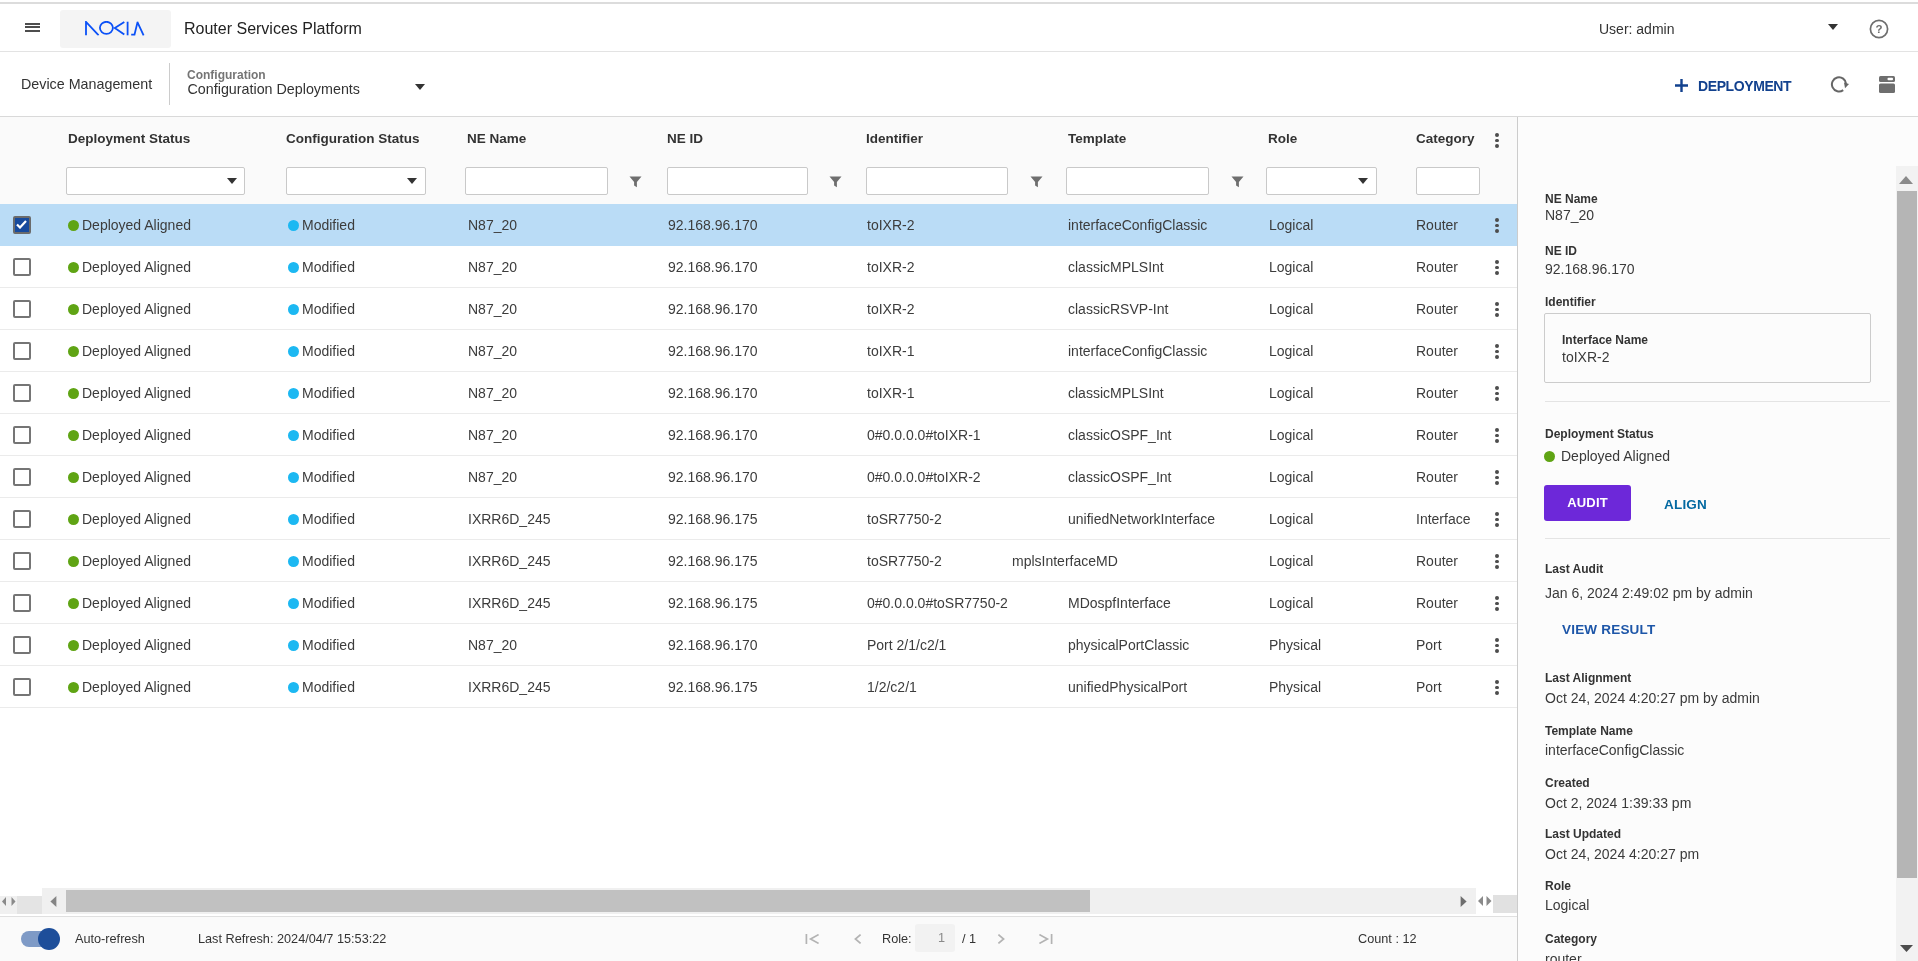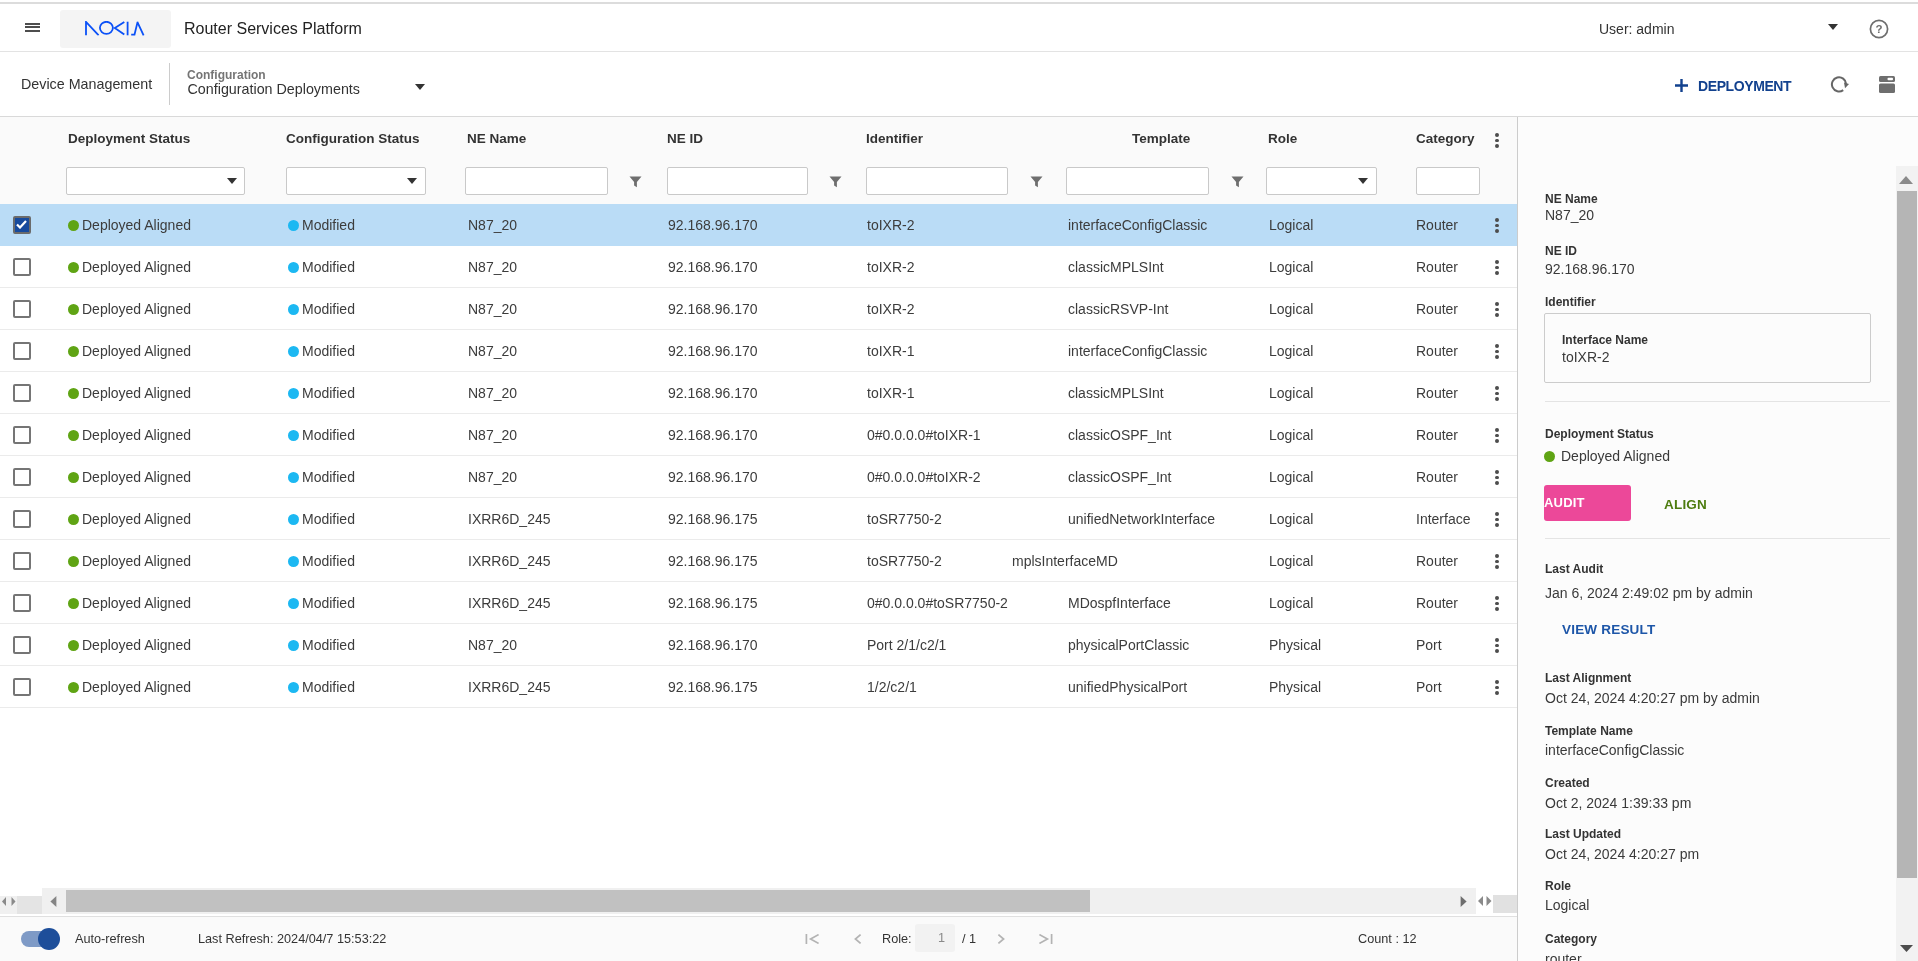--- a/index.html
+++ b/index.html
@@ -57,23 +57,23 @@
 .pgico { position:absolute; top:17px; }
 
 
 #panel { position:absolute; left:1517px; top:117px; width:401px; height:844px; background:#fcfcfc; border-left:1px solid #ccc; }
 #phead { position:absolute; left:0; top:0; width:400px; height:48px; background:#fff; border-bottom:1px solid #ddd; }
 #ptitle { position:absolute; left:62px; top:16px; font-size:15.5px; font-weight:bold; color:#333; }
 .plabel { position:absolute; left:27px; font-size:12px; font-weight:bold; color:#333; white-space:nowrap; }
 .pvalue { position:absolute; left:27px; font-size:14px; color:#3a3a3a; white-space:nowrap; }
 .pdiv { position:absolute; left:27px; width:345px; height:1px; background:#e4e4e4; }
 #idbox { position:absolute; left:26px; top:196px; width:327px; height:70px; border:1px solid #ccc; border-radius:2px; }
-#audit { position:absolute; left:26px; top:368px; width:87px; height:36px; background:#ec4899; color:#fff; border-radius:3px;
-  font-size:13px; font-weight:bold; line-height:36px; letter-spacing:0.2px; }
-#align { position:absolute; left:146px; top:380px; font-size:13.5px; font-weight:bold; color:#4d7c0f; letter-spacing:0.2px; }
+#audit { position:absolute; left:26px; top:368px; width:87px; height:36px; background:#6d28d9; color:#fff; border-radius:3px;
+  font-size:13px; font-weight:bold; text-align:center; line-height:36px; letter-spacing:0.2px; }
+#align { position:absolute; left:146px; top:380px; font-size:13.5px; font-weight:bold; color:#0369a1; letter-spacing:0.2px; }
 #viewres { position:absolute; left:44px; top:505px; font-size:13.5px; font-weight:bold; color:#1d56a8; letter-spacing:0.2px; }
 #pscroll { position:absolute; left:378px; top:49px; width:22px; height:795px; background:#f2f2f2; }
 #pthumb { position:absolute; left:379px; top:74px; width:20px; height:687px; background:#b5b5b5; }
 </style></head>
 <body>
 
 <div id="topbar">
   <div class="abs" style="left:0;top:2px;width:1918px;height:1.5px;background:#dcdcdc"></div>
   <div id="burger" class="abs" style="left:25px;top:23px">
       <i></i>
@@ -120,21 +120,21 @@
   <rect x="8.5" y="1.7" width="5.5" height="2.6" rx="1" fill="#fff"></rect>
   <rect x="0" y="7.6" width="16" height="9.4" rx="1.5" fill="#6e6e6e"></rect>
 </svg>
 
 <div id="thead">
   <span class="hcell" style="left:68px">Deployment Status</span>
   <span class="hcell" style="left:286px">Configuration Status</span>
   <span class="hcell" style="left:467px">NE Name</span>
   <span class="hcell" style="left:667px">NE ID</span>
   <span class="hcell" style="left:866px">Identifier</span>
-  <span class="hcell" style="left:1132px">Template</span>
+  <span class="hcell" style="left:1068px">Template</span>
   <span class="hcell" style="left:1268px">Role</span>
   <span class="hcell" style="left:1416px">Category</span>
   <span class="kebab" style="position:absolute;left:1495px;top:16px">
       <i></i>
       <i></i>
       <i></i>
     </span>
 </div>
 
 <div id="tfilter"></div>

